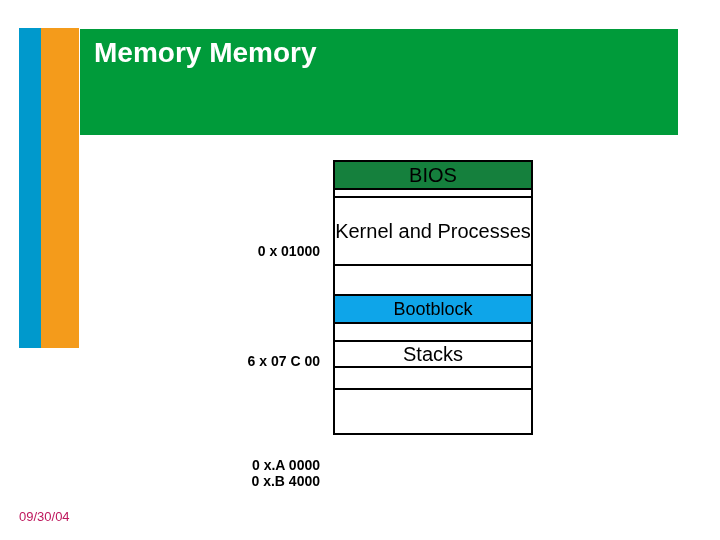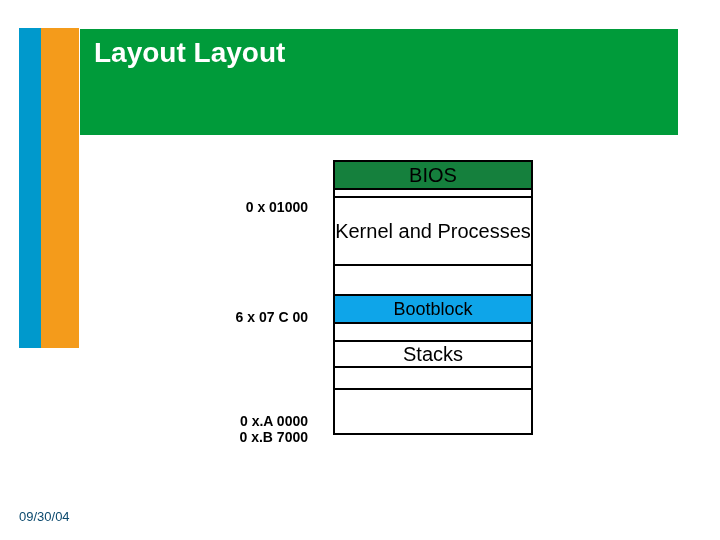--- a/index.html
+++ b/index.html
@@ -5,46 +5,46 @@
   * { box-sizing: border-box; margin: 0; padding: 0; }
   html, body { width: 720px; height: 540px; background: #fff; font-family: Arial, Helvetica, sans-serif; position: relative; overflow: hidden; }
 
   .blue-bar { position: absolute; left: 19px; top: 28px; width: 22px; height: 320px; background: #0099cc; }
   .orange-bar { position: absolute; left: 41px; top: 28px; width: 38px; height: 320px; background: #f49b1b; }
 
   .title-box { position: absolute; left: 80px; top: 29px; width: 598px; height: 106px; background: #009b3a; color: #fff; padding: 8px 14px; }
   .title-box h1 { font-size: 28px; font-weight: bold; }
 
   .addresses { position: absolute; left: 210px; top: 195px; width: 110px; font-size: 14px; font-weight: bold; color: #000; text-align: right; }
-  .addr { position: absolute; right: 12px; white-space: nowrap; }
+  .addr { position: absolute; right: 0; white-space: nowrap; margin-top: 44px; }
 
   .mem-col { position: absolute; left: 333px; top: 160px; width: 200px; }
   .mem-box { border: 2px solid #000; text-align: center; display: flex; align-items: center; justify-content: center; }
   .mem-gap { border-left: 2px solid #000; border-right: 2px solid #000; }
 
-  .footer-date { position: absolute; left: 19px; bottom: 16px; font-size: 13px; color: #0c4a6e; }
+  .footer-date { position: absolute; left: 19px; bottom: 16px; font-size: 13px; color: #be185d; }
 
   .bios-fill { background: #15803d; }
   .bootblock-fill { background: #0ea5e9; text-align: center; }
 </style>
 </head>
 <body>
 
 <div class="blue-bar"></div>
 <div class="orange-bar"></div>
 
 <div class="title-box">
-  <h1>Layout Layout</h1>
+  <h1>Memory Memory</h1>
 </div>
 
 <div class="addresses">
   <div class="addr" style="top:4px;">0 x 01000</div>
   <div class="addr" style="top:114px;">6 x 07 C 00</div>
   <div class="addr" style="top:218px;text-align:right;">0 x.A 0000</div>
-  <div class="addr" style="top:234px;">0 x.B 7000</div>
+  <div class="addr" style="top:234px;">0 x.B 4000</div>
 </div>
 
 <div class="mem-col">
   <div class="mem-box bios-fill" style="height:30px; font-size:20px;">BIOS</div>
   <div class="mem-gap" style="height:6px;"></div>
   <div class="mem-box" style="height:70px; font-size:20px; line-height:1.15;">Kernel and Processes</div>
   <div class="mem-gap" style="height:28px;"></div>
   <div class="mem-box bootblock-fill" style="height:30px; font-size:18px;">Bootblock</div>
   <div class="mem-gap" style="height:16px;"></div>
   <div class="mem-box" style="height:28px; font-size:20px;">Stacks</div>

